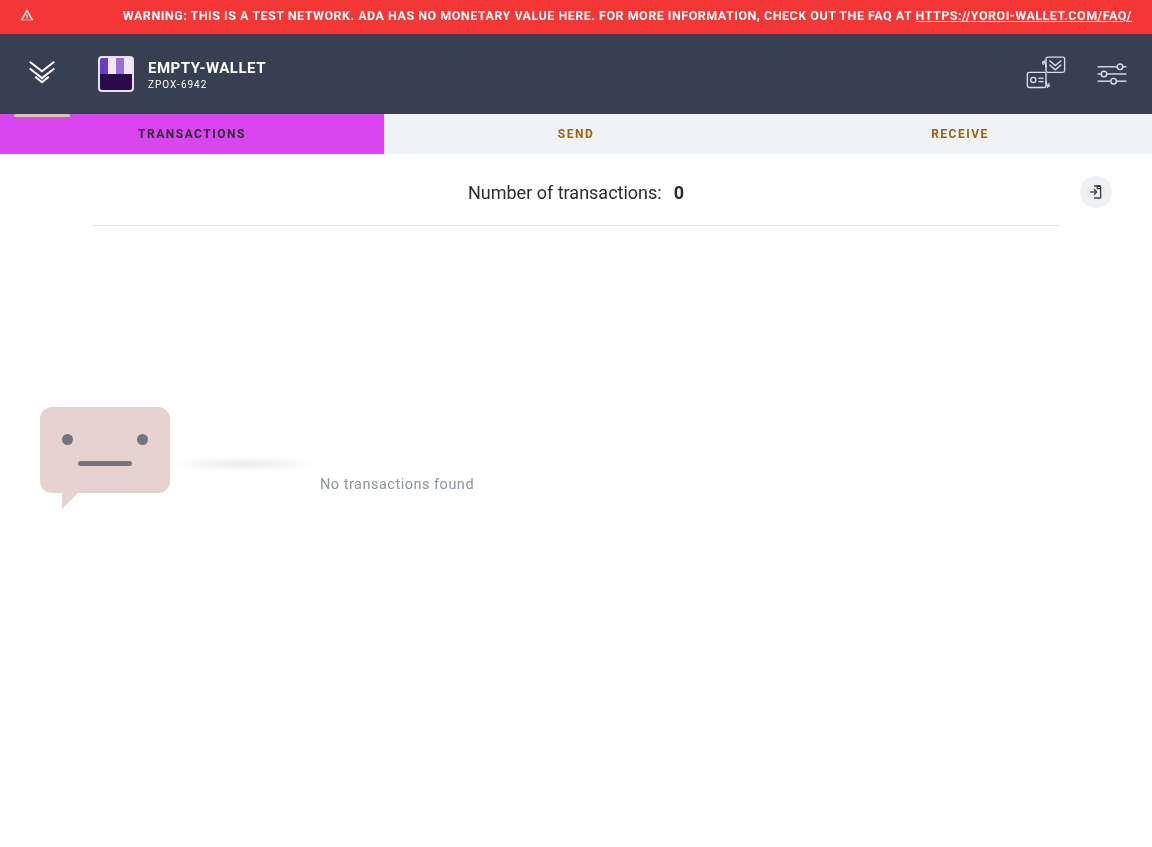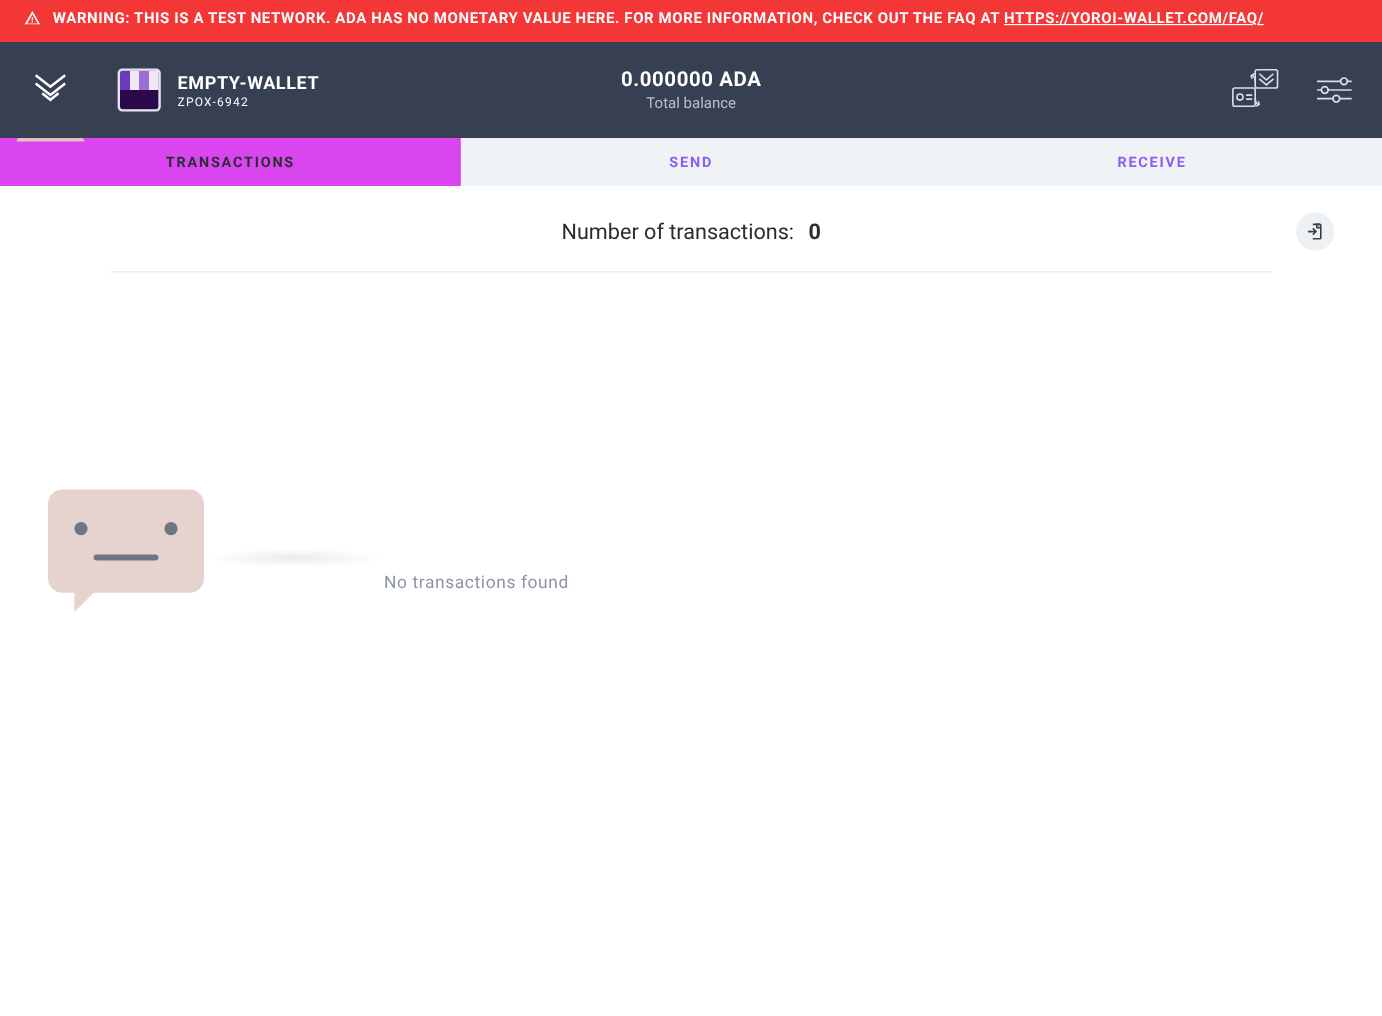--- a/index.html
+++ b/index.html
@@ -6,21 +6,21 @@
   html, body { width: 1152px; height: 847px; font-family: -apple-system, "Segoe UI", Roboto, Helvetica, Arial, sans-serif; background: #ffffff; color: #2b2c32; }
   .warning-bar {
     background: #f33636;
     color: #ffffff;
     font-size: 12.5px;
     font-weight: 700;
     letter-spacing: 0.5px;
     padding: 6px 20px;
     display: flex;
     align-items: flex-start;
-    justify-content: flex-start;
+    justify-content: space-between;
     text-align: center;
     line-height: 1.6;
   }
   .warning-bar .icon { margin-right: 10px; flex: 0 0 auto; margin-top: 2px; }
   .warning-bar a { color: #ffffff; text-decoration: underline; }
   .topbar {
     background: #373f52;
     color: #ffffff;
     height: 80px;
     display: flex;
@@ -84,21 +84,21 @@
     height: 40px;
   }
   .tab {
     flex: 1;
     display: flex;
     align-items: center;
     justify-content: center;
     font-size: 12px;
     font-weight: 700;
     letter-spacing: 1.5px;
-    color: #8b5cf6;
+    color: #a16207;
     cursor: pointer;
   }
   .tab.active { background: #d946ef; color: #2b2c32; }
   .content {
     padding: 28px 40px 0 40px;
   }
   .tx-header {
     display: flex;
     align-items: center;
     justify-content: center;
@@ -188,24 +188,20 @@
   </div>
 
   <div class="wallet-info">
     <div class="wallet-icon"></div>
     <div>
       <div class="wallet-name">EMPTY-WALLET</div>
       <div class="wallet-hash">ZPOX-6942</div>
     </div>
   </div>
 
-  <div class="balance-block">
-    <div class="balance-amount">0.000000 ADA</div>
-    <div class="balance-label">Total balance</div>
-  </div>
 
   <div class="topbar-actions">
     <div class="icon-btn">
       <svg width="44" height="40" viewBox="0 0 52 44" fill="none" stroke="currentColor" stroke-width="1.6">
         <rect x="26" y="2" width="22" height="18" rx="2"></rect>
         <path d="M30 6 L37 12 L44 6"></path>
         <path d="M30 11 L37 17 L44 11"></path>
         <rect x="4" y="20" width="22" height="18" rx="2"></rect>
         <circle cx="11" cy="29" r="3"></circle>
         <path d="M17 27 h6"></path>

